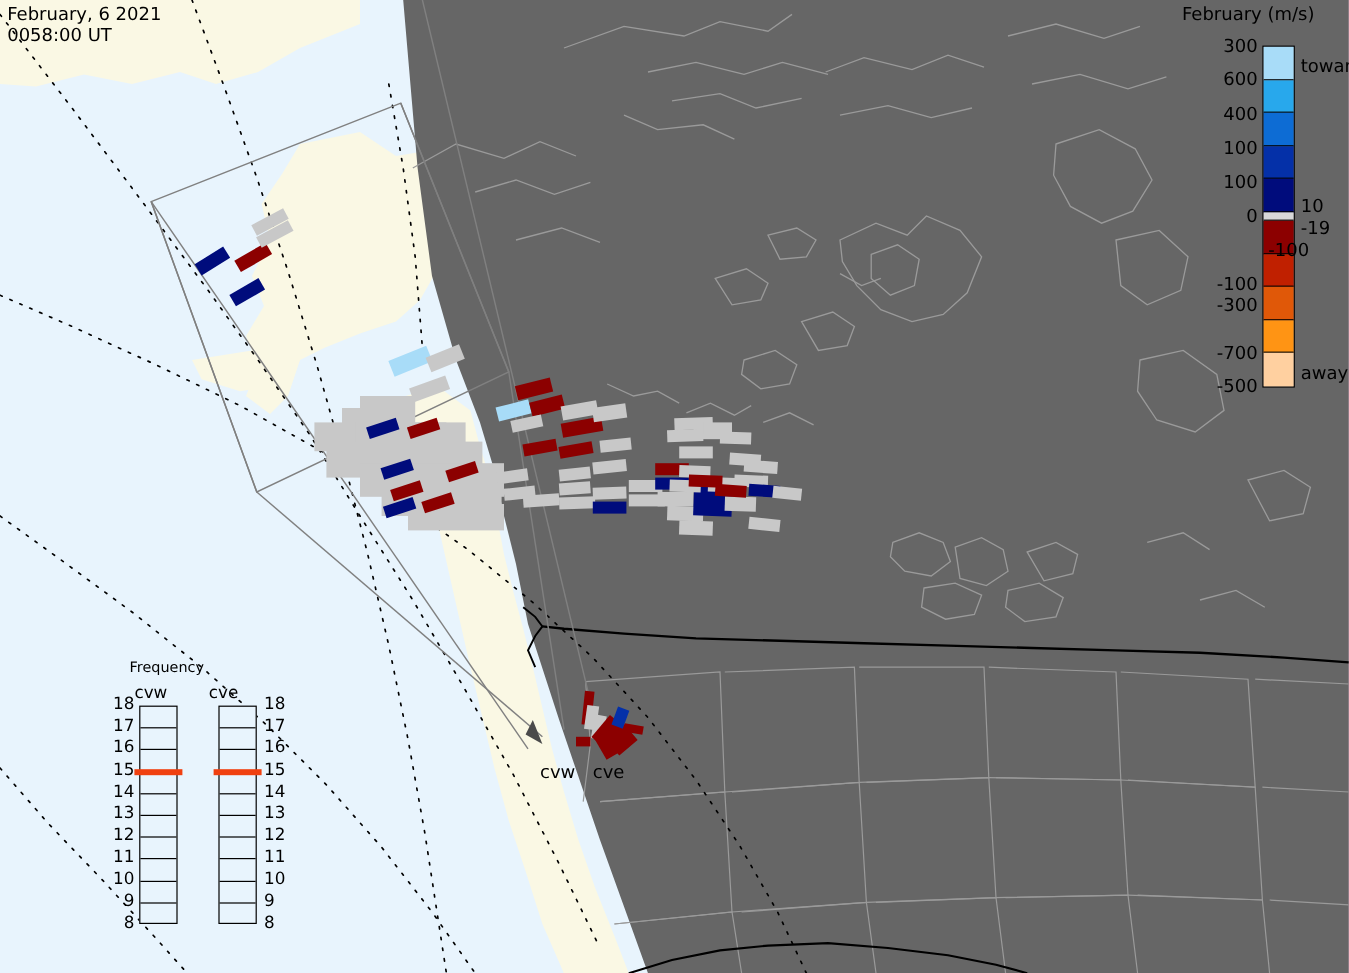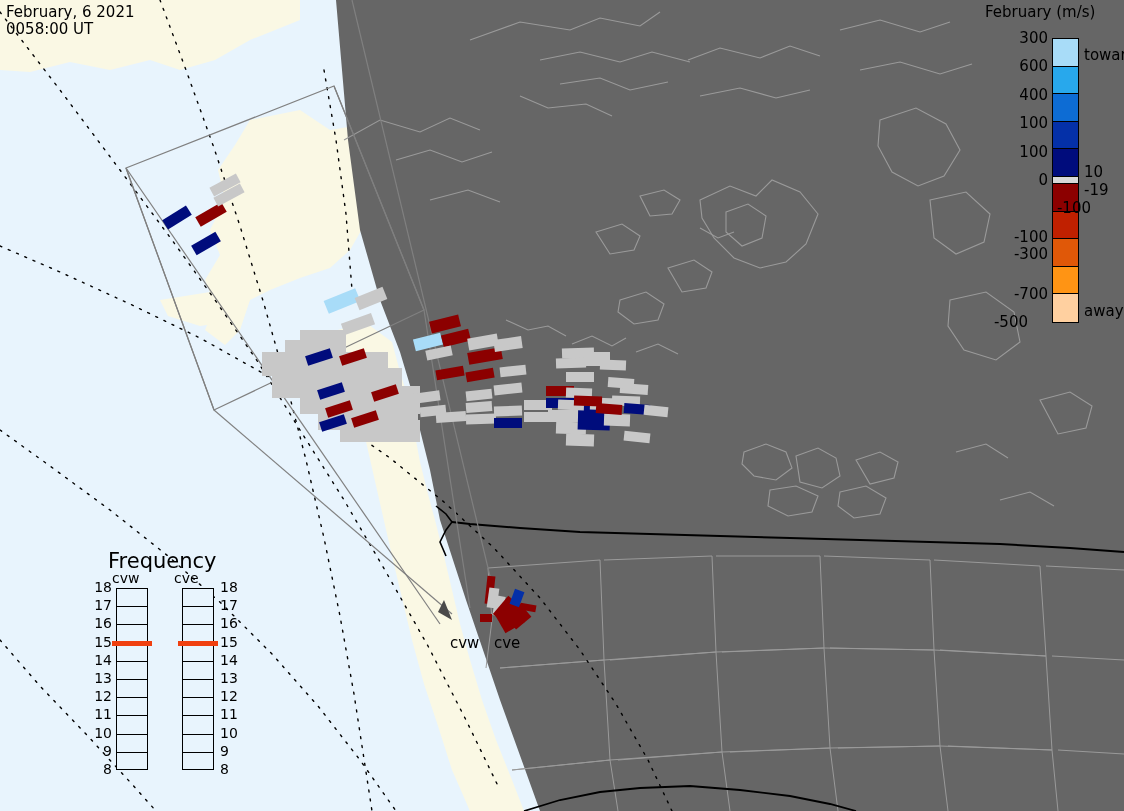--- a/index.html
+++ b/index.html
@@ -18,21 +18,21 @@
   
   #cbar{position:absolute;left:1052px;top:38px;width:27px;height:285px;
         border:1px solid #000;box-sizing:border-box;}
   #cbar .sw{width:100%;border-bottom:1px solid #000;box-sizing:border-box;}
   #cbar .sw:last-child{border-bottom:none;}
   .cbtitle{position:absolute;left:985px;top:3px;color:#000;font-size:15px;white-space:nowrap;}
   .cbtick{position:absolute;color:#000;font-size:15px;text-align:right;white-space:nowrap;}
   .cbside{position:absolute;color:#000;font-size:15px;white-space:nowrap;}
 
   
-  .freqtitle{position:absolute;left:108px;top:549px;color:#000;font-size:21px;white-space:nowrap;}
+  .freqtitle{position:absolute;left:108px;top:549px;color:#000;font-size:12px;white-space:nowrap;}
   .freqhdr{position:absolute;color:#000;font-size:14px;white-space:nowrap;}
   .freqbar{position:absolute;width:32px;border:1px solid #000;box-sizing:border-box;
            background:#e8f4fd;}
   .freqcell{width:100%;border-bottom:1px solid #000;box-sizing:border-box;}
   .freqcell:last-child{border-bottom:none;}
   .freqmark{position:absolute;height:5px;}
   .freqtick{position:absolute;color:#000;font-size:14px;white-space:nowrap;}
 
   
   .sitelbl{position:absolute;color:#000;font-size:15px;white-space:nowrap;}
@@ -269,21 +269,21 @@
       <div class="cbtick" style="left: 990px; top: 29px; width: 58px;">300</div>
       <div class="cbtick" style="left: 990px; top: 57.4px; width: 58px;">600</div>
       <div class="cbtick" style="left: 990px; top: 85.8px; width: 58px;">400</div>
       <div class="cbtick" style="left: 990px; top: 114.2px; width: 58px;">100</div>
       <div class="cbtick" style="left: 990px; top: 142.6px; width: 58px;">100</div>
       <div class="cbtick" style="left: 990px; top: 171px; width: 58px;">0</div>
       <div class="cbtick" style="left: 1033px; top: 199.4px; width: 58px;">-100</div>
       <div class="cbtick" style="left: 990px; top: 227.8px; width: 58px;">-100</div>
       <div class="cbtick" style="left: 990px; top: 245px; width: 58px;">-300</div>
       <div class="cbtick" style="left: 990px; top: 284.6px; width: 58px;">-700</div>
-      <div class="cbtick" style="left: 970px; top: 313px; width: 58px;">-500</div>
+      <div class="cbtick" style="left: 990px; top: 313px; width: 58px;">-500</div>
     </div>
   <div class="cbside" style="left:1084px;top:46px;">toward</div>
   <div class="cbside" style="left:1084px;top:302px;">away</div>
   <div class="cbside" style="left:1084px;top:163px;">10</div>
   <div class="cbside" style="left:1084px;top:181px;">-19</div>
 
   <div class="freqtitle">Frequency</div>
   <div class="freqhdr" style="left:112px;top:570px;">cvw</div>
   <div class="freqhdr" style="left:174px;top:570px;">cve</div>
   <div class="freqbar" style="left: 116px; top: 588px; height: 182px;" id="fbar0">

